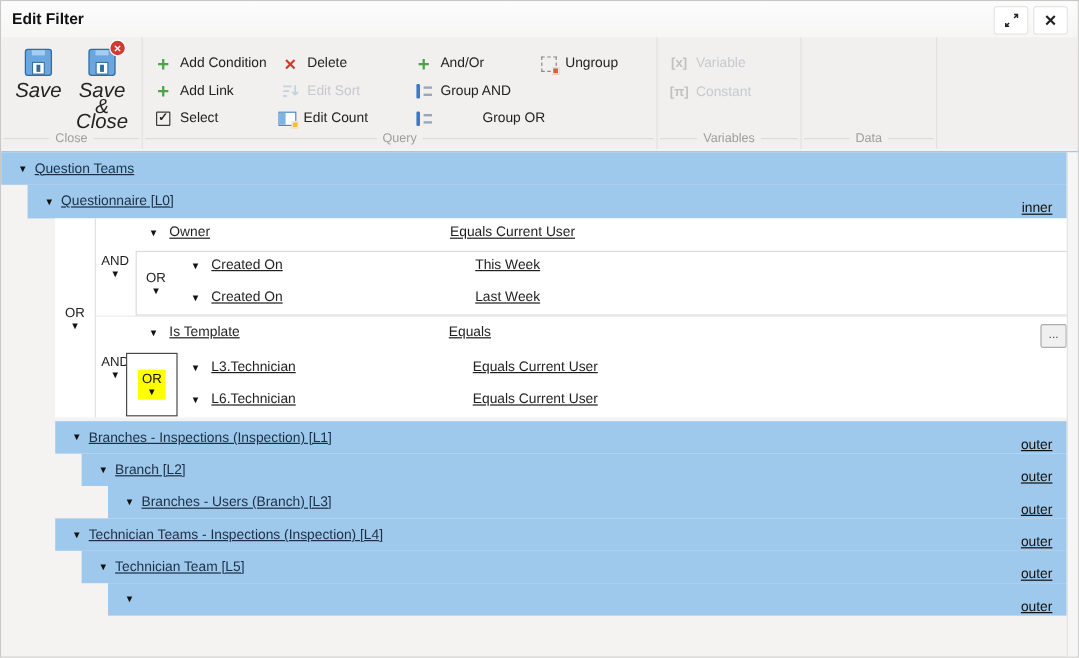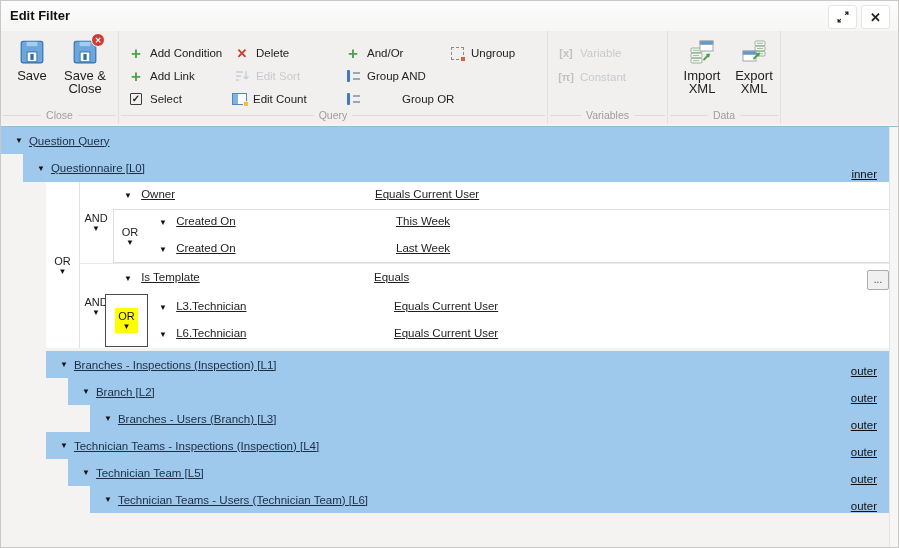--- a/index.html
+++ b/index.html
@@ -20,21 +20,21 @@
   .ribbon { position:absolute; top:30px; left:0; right:0; height:93px; background:#F1F0EF; }
   .rgroup { position:absolute; top:0; height:93px; border-right:1px solid #E2E1E0; }
   .g-close { left:0; width:118px; } .g-query { left:118px; width:429px; }
   .g-vars { left:547px; width:120px; } .g-data { left:667px; width:113px; }
   .caption { position:absolute; bottom:2px; left:2px; right:2px; height:14px; display:flex; align-items:center;
     font-size:10.5px; color:#9E9D9B; }
   .caption::before,.caption::after { content:""; flex:1; border-top:1px solid #DCDBD9; }
   .caption span { margin:0 5px; }
 
   .bigbtn { position:absolute; top:8px; display:flex; flex-direction:column; align-items:center; cursor:pointer; }
-  .bigbtn .lbl { font-size:13px; color:#222; text-align:center; line-height:13px; margin-top:4px; }
+  .bigbtn .lbl { font-size:17px; color:#222; text-align:center; line-height:13px; margin-top:4px;font-style:italic; }
   .floppy-wrap { position:relative; width:26px; height:26px; }
   .badge { position:absolute; top:-6px; right:-7px; width:14px; height:14px; border-radius:50%;
     background:#CE3B33; color:#fff; font-size:8px; font-weight:bold; display:flex; align-items:center;
     justify-content:center; border:1px solid #fff; }
 
   .smallbtn { position:absolute; height:20px; display:flex; align-items:center; gap:6px; cursor:pointer; }
   .smallbtn .lbl { font-size:11.5px; color:#222; white-space:nowrap; }
   .smallbtn.disabled .lbl { color:#C6CAD0; }
   .icobox { width:16px; height:16px; display:flex; align-items:center; justify-content:center; flex:none; }
   .plus { color:#4BA447; font-size:17px; font-weight:bold; line-height:1; }
@@ -238,69 +238,31 @@
             <span class="brak">[π]</span>
           </span>
         <span class="lbl">Constant</span>
       </div>
       <div class="caption">
           <span>Variables</span>
         </div>
     </div>
 
     <div class="rgroup g-data">
-      <div class="bigbtn" style="left:11px; width:46px;">
-        <svg width="26" height="26" viewBox="0 0 26 26">
-          <g fill="#F2F6F0" stroke="#93AC93" stroke-width="0.9">
-            <rect x="2" y="9" width="11" height="4.6" rx="1"></rect>
-              <rect x="2" y="14.2" width="11" height="4.6" rx="1"></rect>
-              <rect x="2" y="19.4" width="11" height="4.6" rx="1"></rect>
-          </g>
-          <g stroke="#7CBF7C" stroke-width="0.8">
-            <line x1="4" y1="11.3" x2="10" y2="11.3"></line>
-              <line x1="4" y1="16.5" x2="10" y2="16.5"></line>
-              <line x1="4" y1="21.7" x2="10" y2="21.7"></line>
-          </g>
-          <rect x="11" y="2" width="13" height="10" fill="#fff" stroke="#9AA0A6" stroke-width="0.9"></rect>
-          <rect x="11" y="2" width="13" height="3.4" fill="#5B9BD5" stroke="#9AA0A6" stroke-width="0.9"></rect>
-          <path d="M14.5 21 L20 15.5" stroke="#45A049" stroke-width="1.8" fill="none"></path>
-          <polygon points="21,14.4 16.6,15.3 20,18.7" fill="#45A049"></polygon>
-        </svg>
-        <div class="lbl">Import XML</div>
-      </div>
-      <div class="bigbtn" style="left:63px; width:46px;">
-        <svg width="26" height="26" viewBox="0 0 26 26">
-          <g fill="#F2F6F0" stroke="#93AC93" stroke-width="0.9">
-            <rect x="14" y="2" width="10" height="4.6" rx="1"></rect>
-              <rect x="14" y="7.2" width="10" height="4.6" rx="1"></rect>
-              <rect x="14" y="12.4" width="10" height="4.6" rx="1"></rect>
-          </g>
-          <g stroke="#7CBF7C" stroke-width="0.8">
-            <line x1="16" y1="4.3" x2="22" y2="4.3"></line>
-              <line x1="16" y1="9.5" x2="22" y2="9.5"></line>
-              <line x1="16" y1="14.7" x2="22" y2="14.7"></line>
-          </g>
-          <rect x="2" y="12" width="13" height="10" fill="#fff" stroke="#9AA0A6" stroke-width="0.9"></rect>
-          <rect x="2" y="12" width="13" height="3.4" fill="#5B9BD5" stroke="#9AA0A6" stroke-width="0.9"></rect>
-          <path d="M12.5 20 L18 14.5" stroke="#45A049" stroke-width="1.8" fill="none"></path>
-          <polygon points="19,13.4 14.6,14.3 18,17.7" fill="#45A049"></polygon>
-        </svg>
-        <div class="lbl">Export XML</div>
-      </div>
       <div class="caption">
           <span>Data</span>
         </div>
     </div>
   </div>
 
   <div class="content">
 
     <div class="brow" style="left: 0px; top: 0px; background: rgb(158, 201, 236);">
       <span class="tri">▼</span>
-      <a>Question Query</a>
+      <a>Question Teams</a>
     </div>
 
     <div class="brow" style="left: 22px; top: 27px; height: 28px; background: rgb(158, 201, 236);">
       <span class="tri">▼</span>
       <a>Questionnaire [L0]</a>
       <a class="join">inner</a>
     </div>
 
     <div class="panel">
       <div class="vline"></div>
@@ -400,19 +362,18 @@
       <a>Technician Teams - Inspections (Inspection) [L4]</a>
       <a class="join">outer</a>
     </div>
     <div class="brow" style="left: 67px; top: 332px; background: rgb(158, 201, 236);">
       <span class="tri">▼</span>
       <a>Technician Team [L5]</a>
       <a class="join">outer</a>
     </div>
     <div class="brow" style="left: 89px; top: 359px; background: rgb(158, 201, 236);">
       <span class="tri">▼</span>
-      <a>Technician Teams - Users (Technician Team) [L6]</a>
       <a class="join">outer</a>
     </div>
 
     <div class="scrollstrip"></div>
   </div>
 </div>
 
 </body></html>

